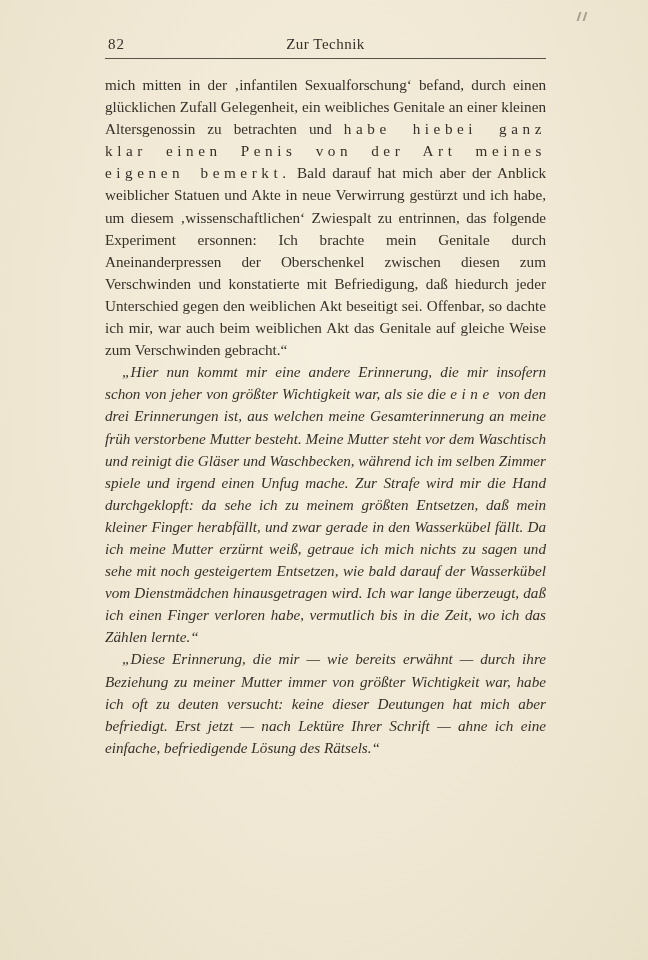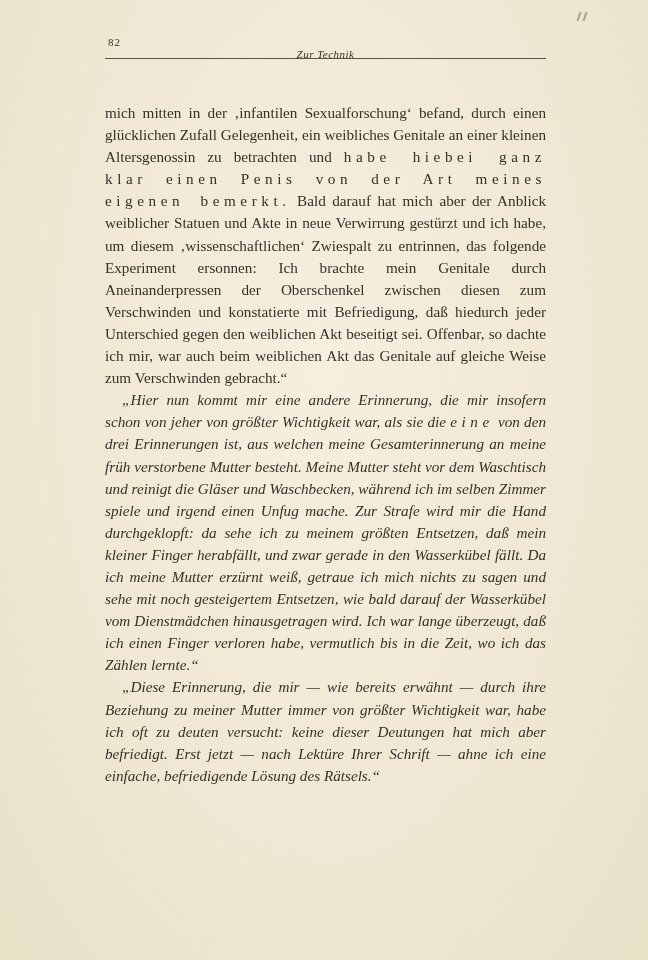--- a/index.html
+++ b/index.html
@@ -32,55 +32,53 @@
     background: #6f685b;
     transform: skewX(-18deg);
     margin-left: 4px;
   }
   .page-header {
     position: absolute;
     top: 36px;
     left: 105px;
     right: 102px;
     height: 22px;
-    font-size: 11px;
+    font-size: 15px;
   }
   .page-number {
     position: absolute;
     left: 3px;
     top: 0;
     letter-spacing: 1px;
   }
   .running-title {
     position: absolute;
     left: 0;
     right: 0;
-    top: 12px;
+    top: 0;
     text-align: center;
-    font-style: italic;
     letter-spacing: 0.5px;
   }
   .header-rule {
     position: absolute;
     top: 58px;
     left: 105px;
     right: 102px;
     height: 0;
     border-top: 1.2px solid #5a5347;
   }
   .body-text {
     position: absolute;
     top: 74px;
     left: 105px;
     right: 102px;
     text-align: justify;
     font-size: 15.2px;
     line-height: 22.1px;
     hyphens: auto;
-    margin-top: 28px;
     -webkit-hyphens: auto;
   }
   .para {
     margin: 0;
     padding: 0;
   }
   .para.indent {
     text-indent: 17px;
     font-style: italic;
   }

